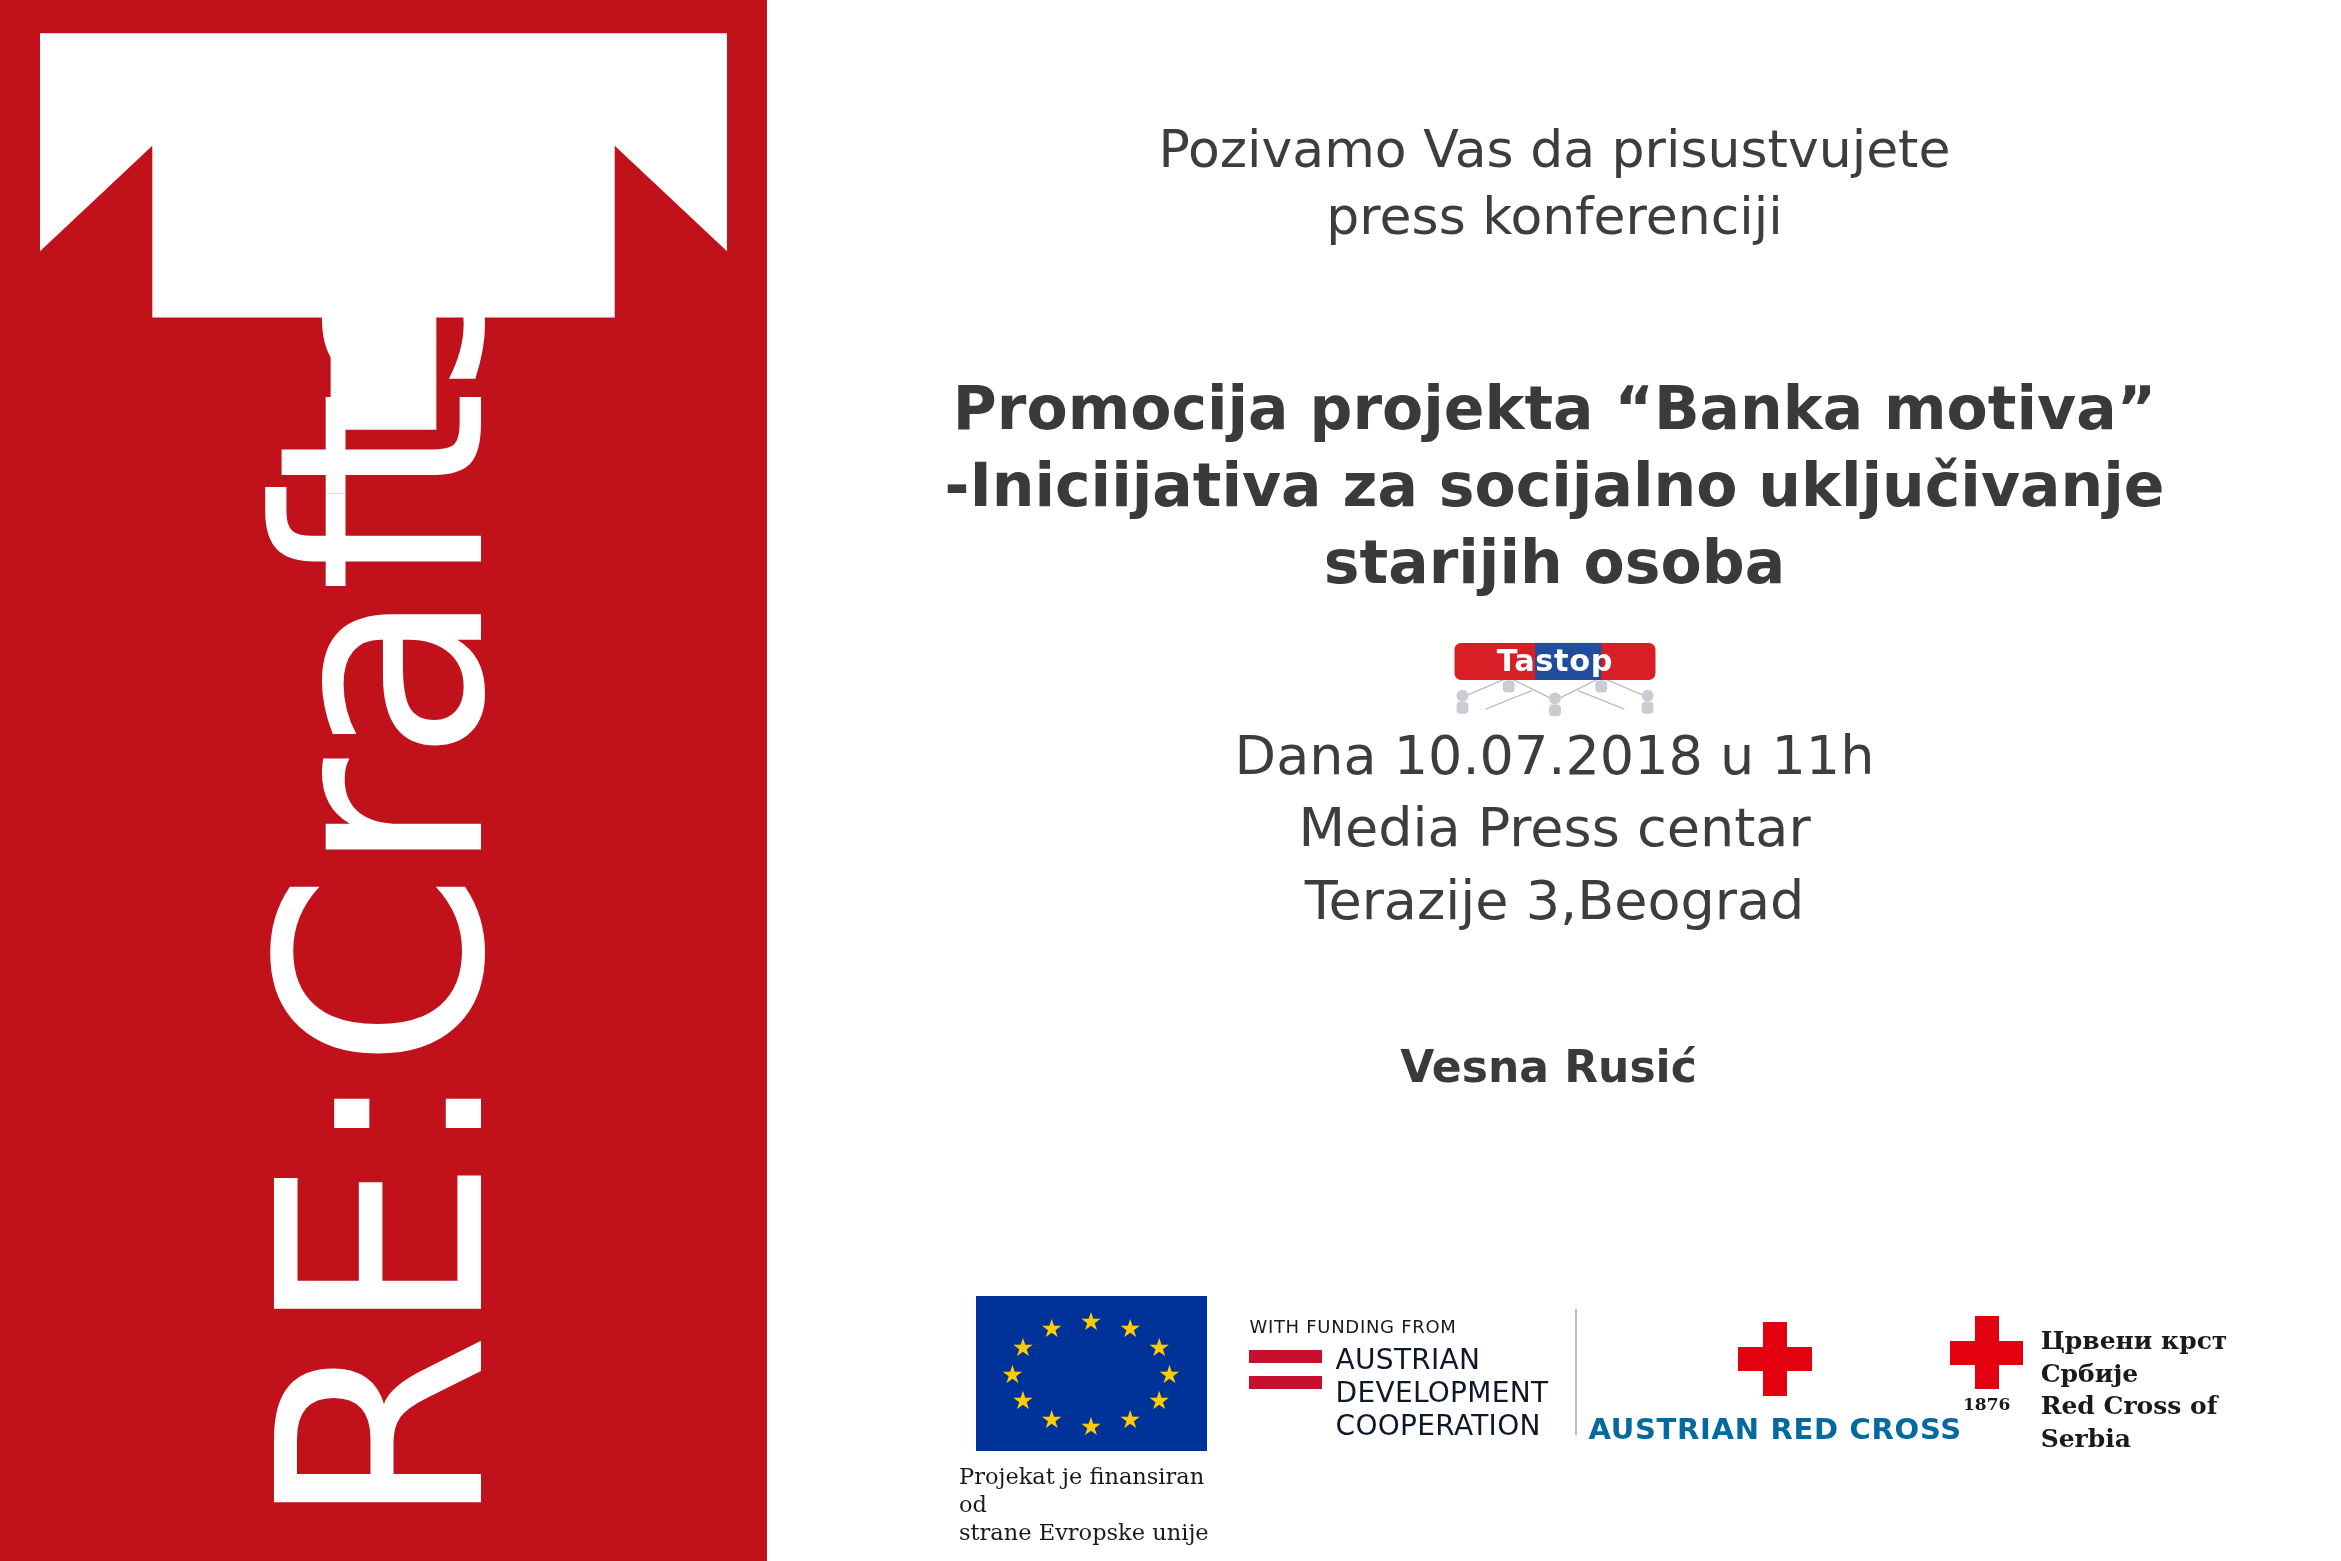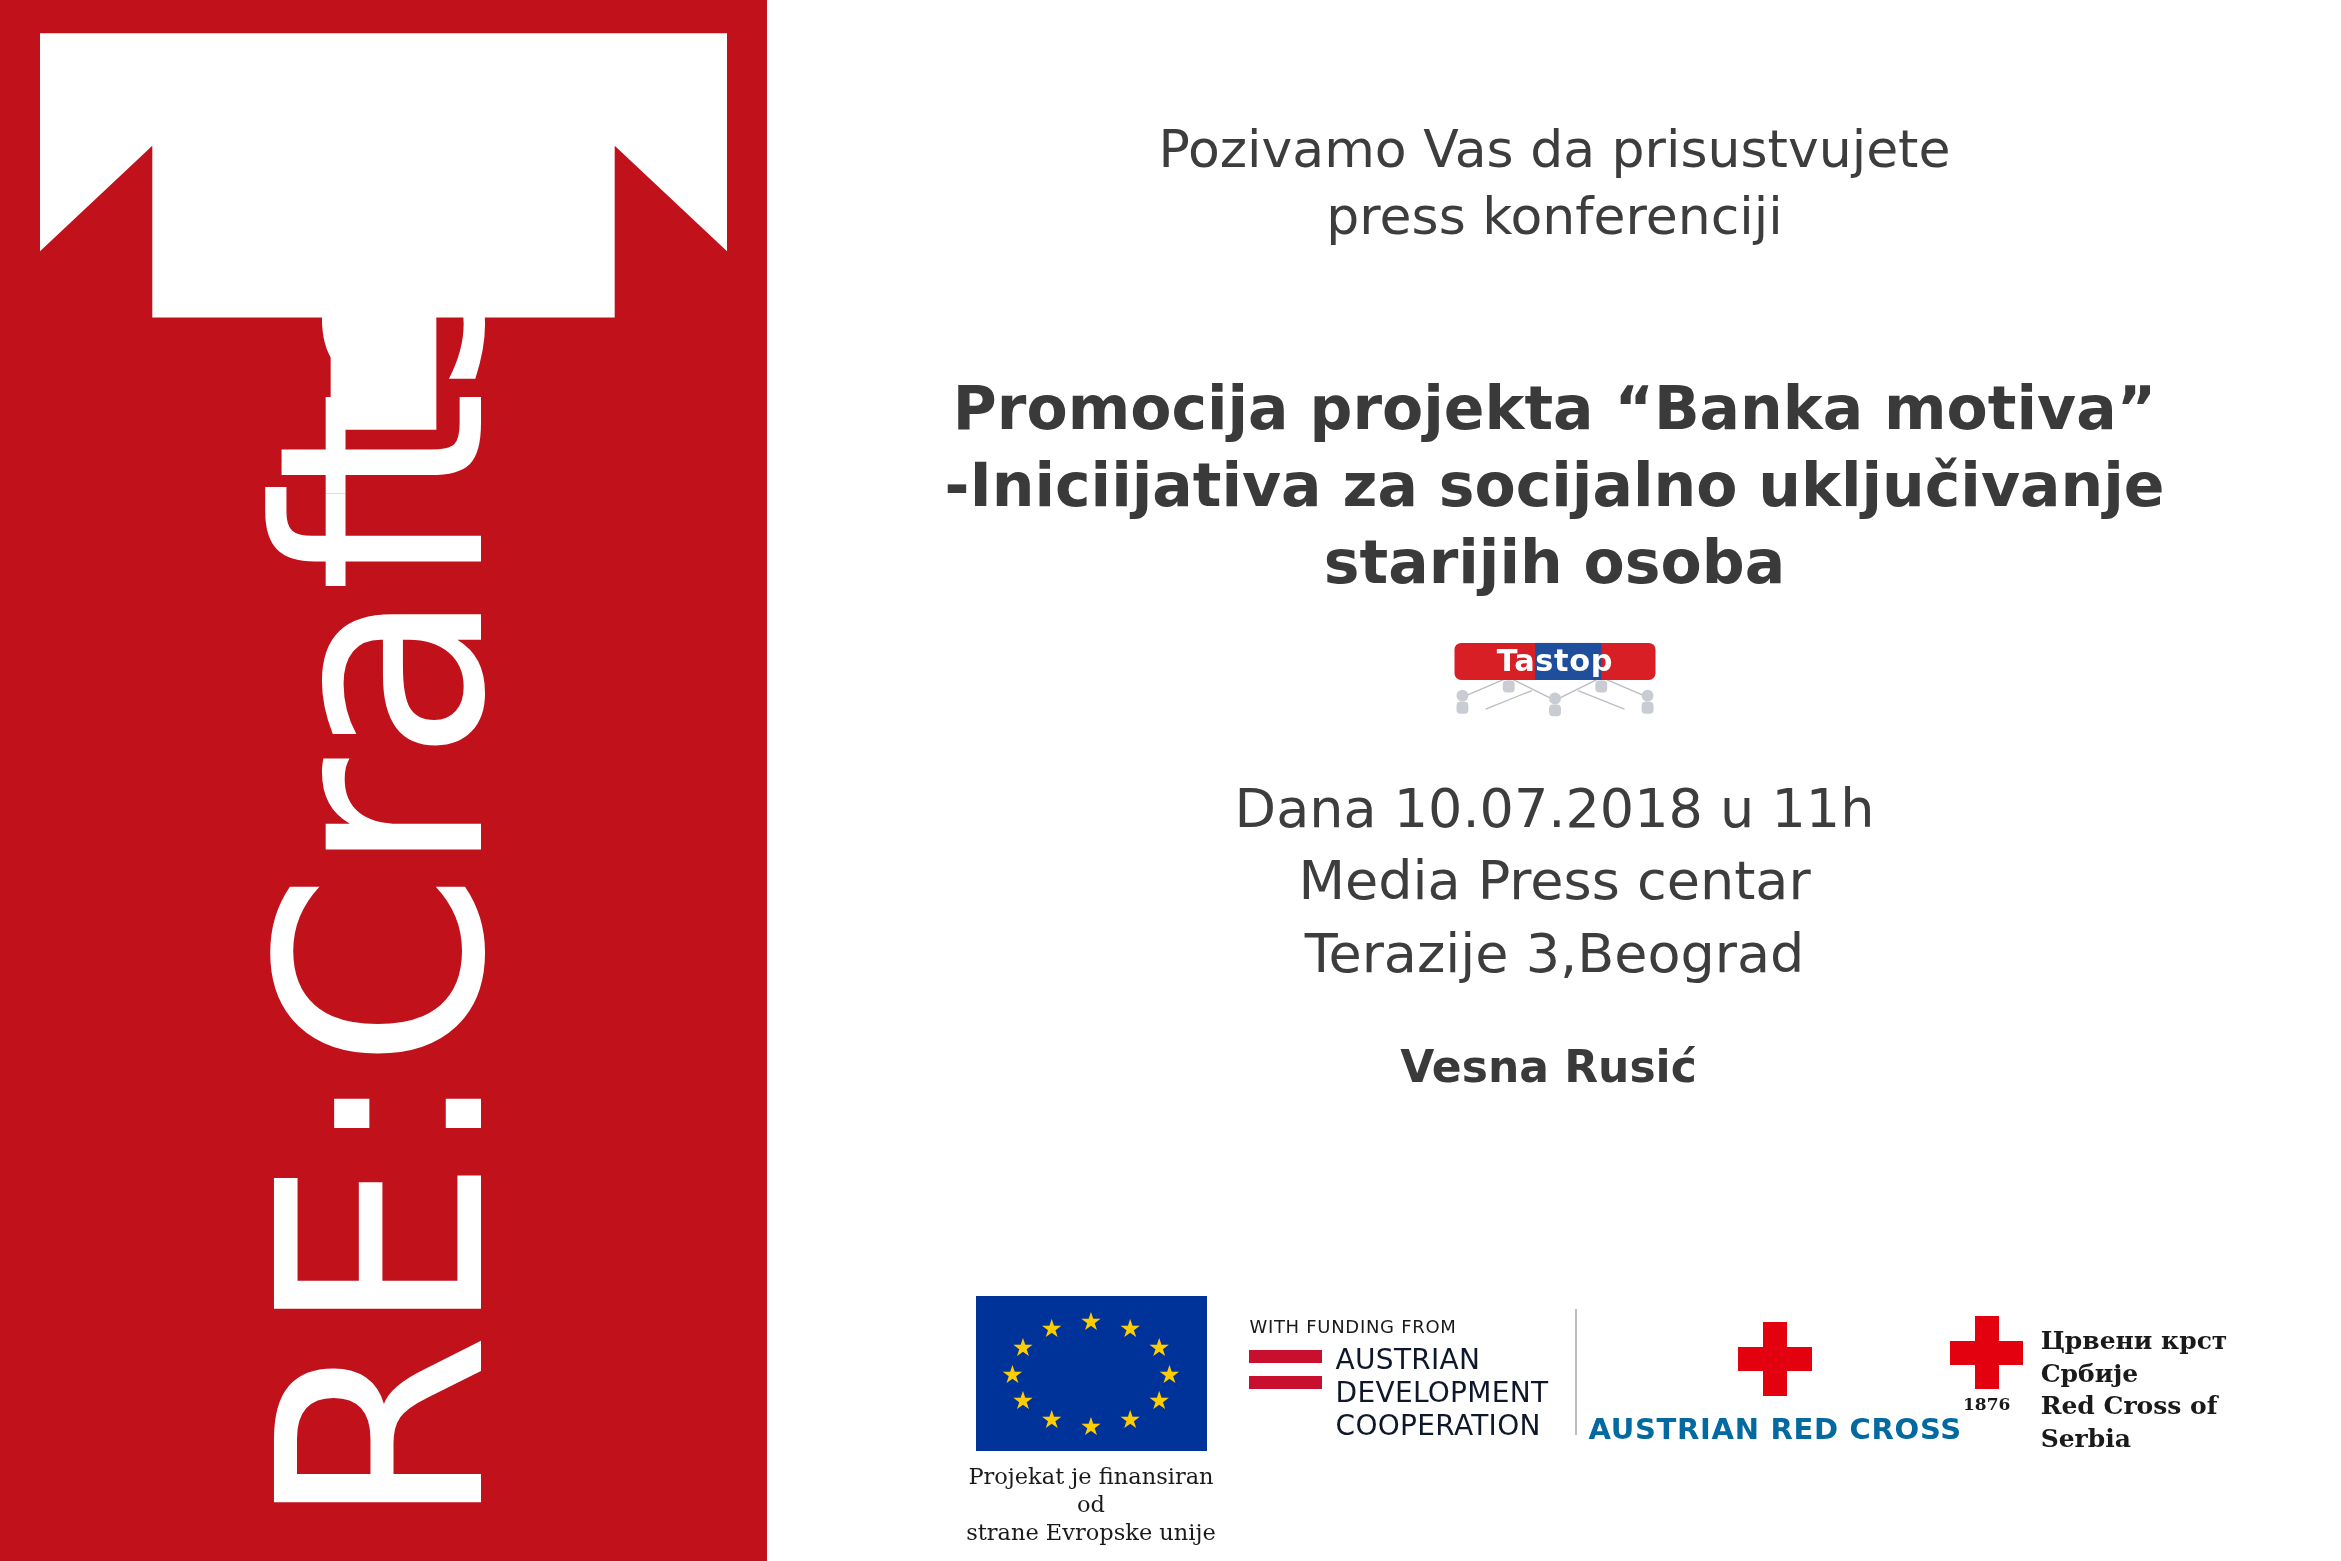--- a/index.html
+++ b/index.html
@@ -105,21 +105,21 @@
     transform: translateX(-50%);
     width: 238px;
     height: 86px;
   }
   .tastop-logo svg { display: block; width: 100%; height: 100%; }
 
   .event-details {
     position: absolute;
     left: 0;
     right: 0;
-    top: 773px;
+    top: 720px;
     text-align: center;
     font-size: 54px;
     line-height: 1.34;
     font-weight: 400;
     color: #3d3d3d;
   }
   .event-details span { display: block; }
 
   .signature {
     position: absolute;
@@ -163,21 +163,20 @@
     font-size: 25px;
     line-height: 1;
     transform: translate(-50%, -50%);
   }
   .eu-caption {
     margin-top: 10.6px;
     font-family: "DejaVu Serif", serif;
     font-size: 22.5px;
     line-height: 1.25;
     color: #1a1a1a;
-    text-align: center;
     width: 264px;
   }
 
   .logo-adc {
     width: 410px;
     padding-left: 26.4px;
     padding-top: 20px;
   }
   .adc-top {
     font-size: 18px;

